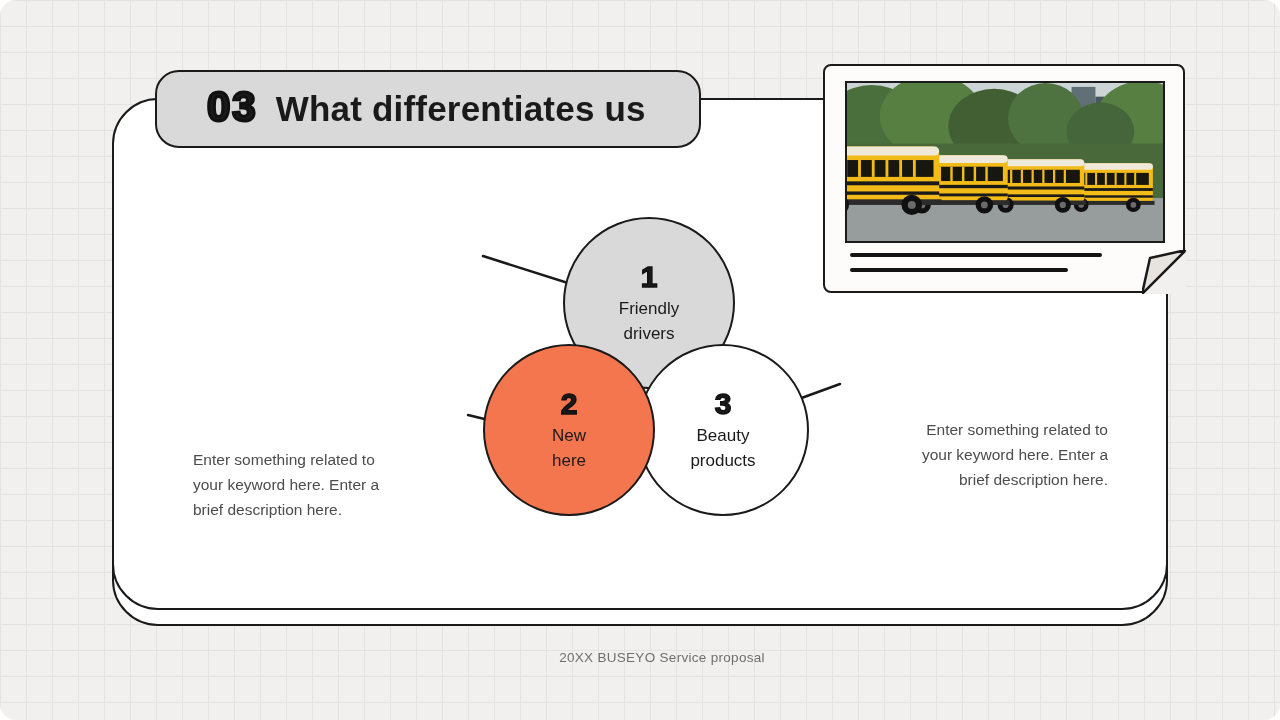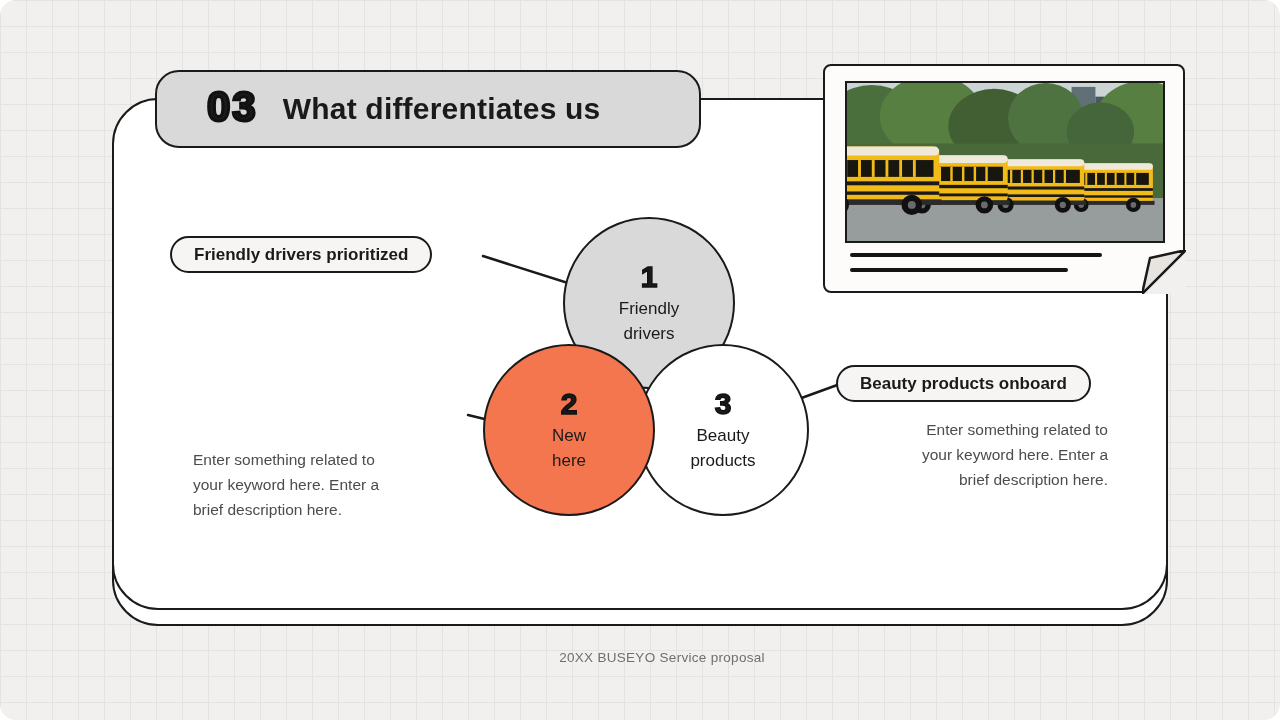--- a/index.html
+++ b/index.html
@@ -42,30 +42,30 @@
     z-index: 2; pointer-events: none;
   }
 
   .title-pill {
     position: absolute; left: 155px; top: 70px;
     width: 546px; height: 78px;
     background: #d9d9d9;
     border: 2.5px solid #1a1a1a;
     border-radius: 24px;
     display: flex; align-items: center;
-    padding-left: 50px; gap: 25px;
+    padding-left: 50px; gap: 18px;
     z-index: 6;
   }
   .sec-num {
     font-size: 42px; font-weight: 900;
     -webkit-text-stroke: 3px #111;
     letter-spacing: 2px;
     transform: translateY(-2px);
   }
-  .sec-title { font-size: 30px; font-weight: 800; letter-spacing: 0.2px; }
+  .sec-title { font-size: 35px; font-weight: 800; letter-spacing: 0.2px; }
 
   .photo-card {
     position: absolute; left: 823px; top: 64px;
     width: 362px; height: 229px;
     background: #fdfcfb;
     border: 2.5px solid #1a1a1a;
     border-radius: 8px 8px 0 8px;
     z-index: 6;
   }
   .photo-frame {
@@ -219,26 +219,24 @@
     <span class="circle-num">3</span>
     <span class="circle-label">Beauty
 products</span>
   </div>
   <div class="circle circle-orange">
     <span class="circle-num">2</span>
     <span class="circle-label">New
 here</span>
   </div>
 
-  <div class="pill pill1">Friendly drivers prioritized</div>
 
   <p class="desc desc2">Enter something related to
 your keyword here. Enter a
 brief description here.</p>
 
-  <div class="pill pill3">Beauty products onboard</div>
   <p class="desc desc3">Enter something related to
 your keyword here. Enter a
 brief description here.</p>
 
   <div class="footer">20XX BUSEYO Service proposal</div>
 
 </div>
 
 </body></html>

